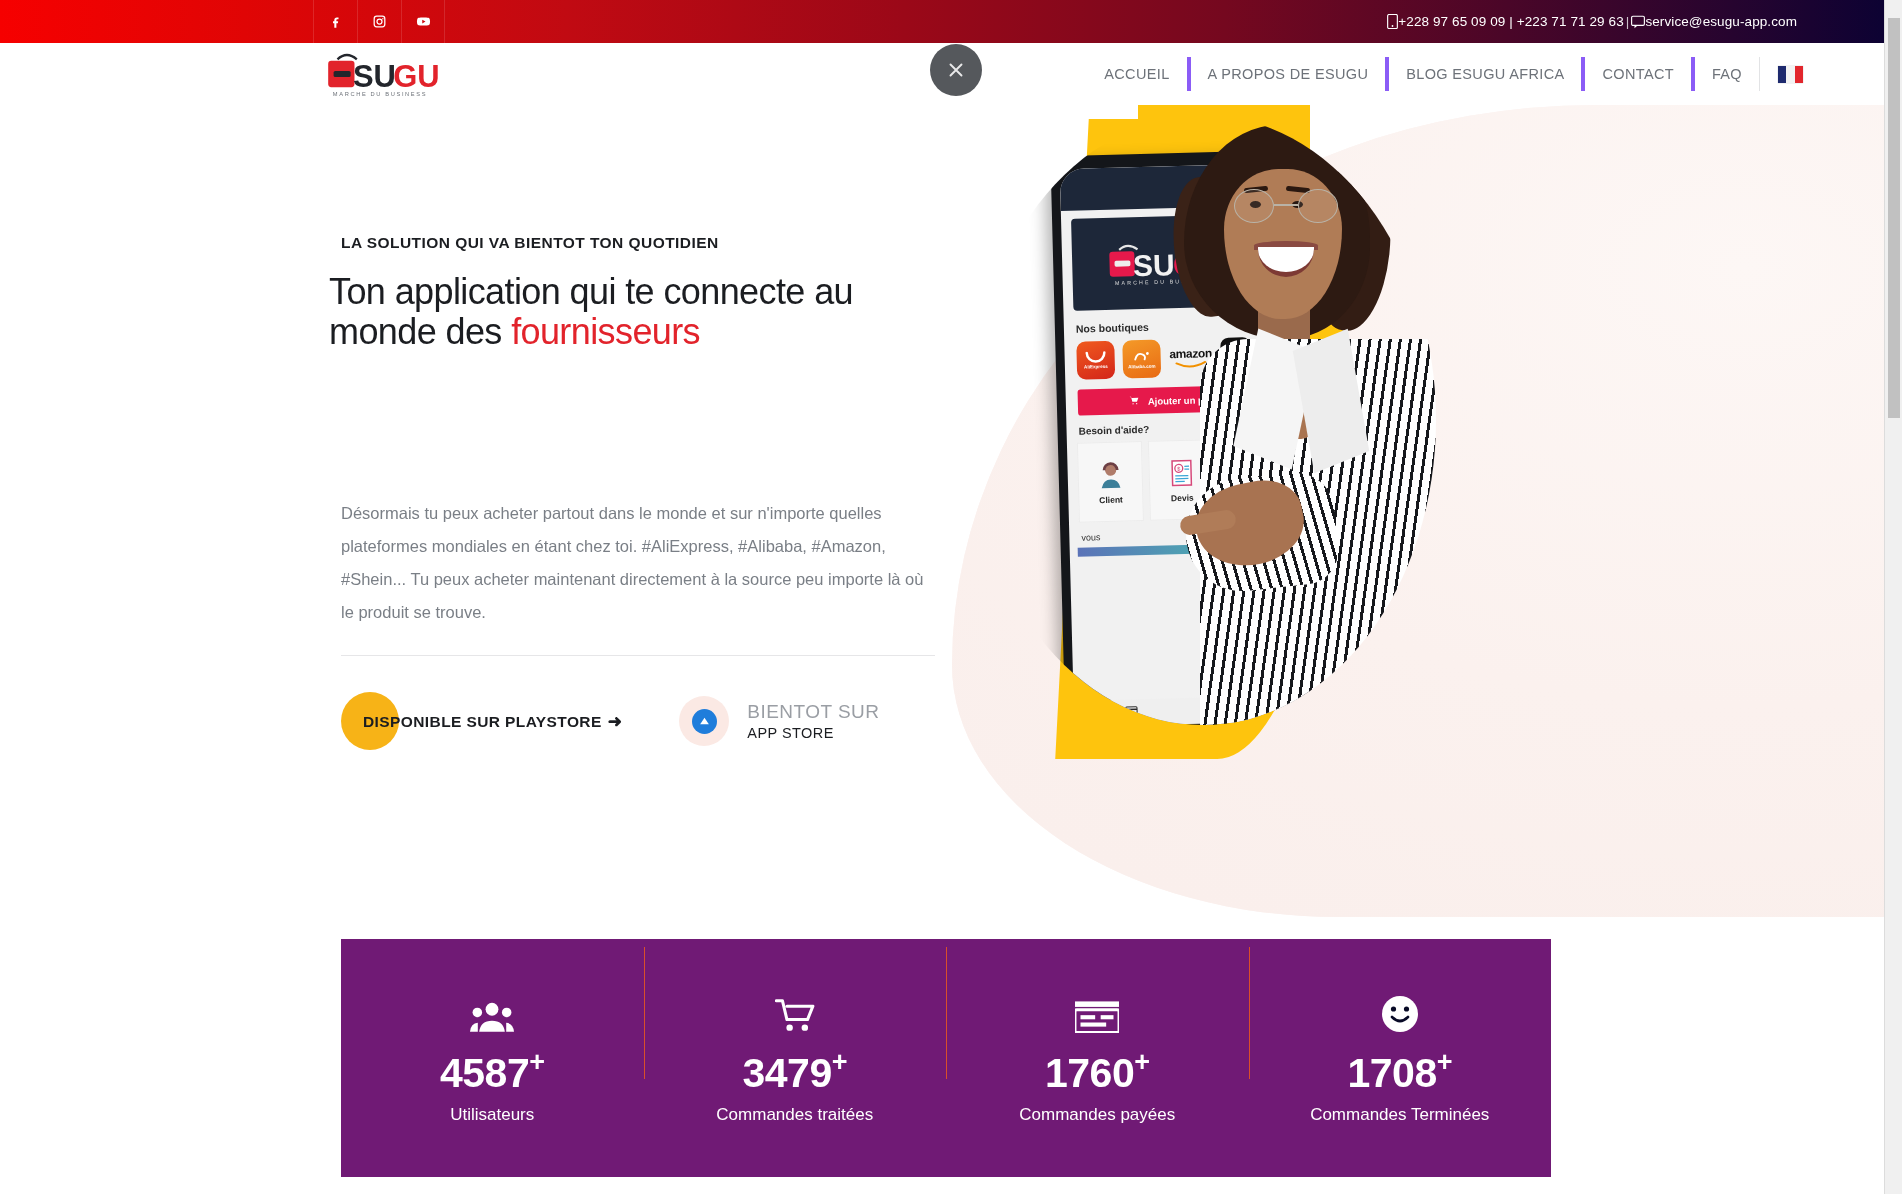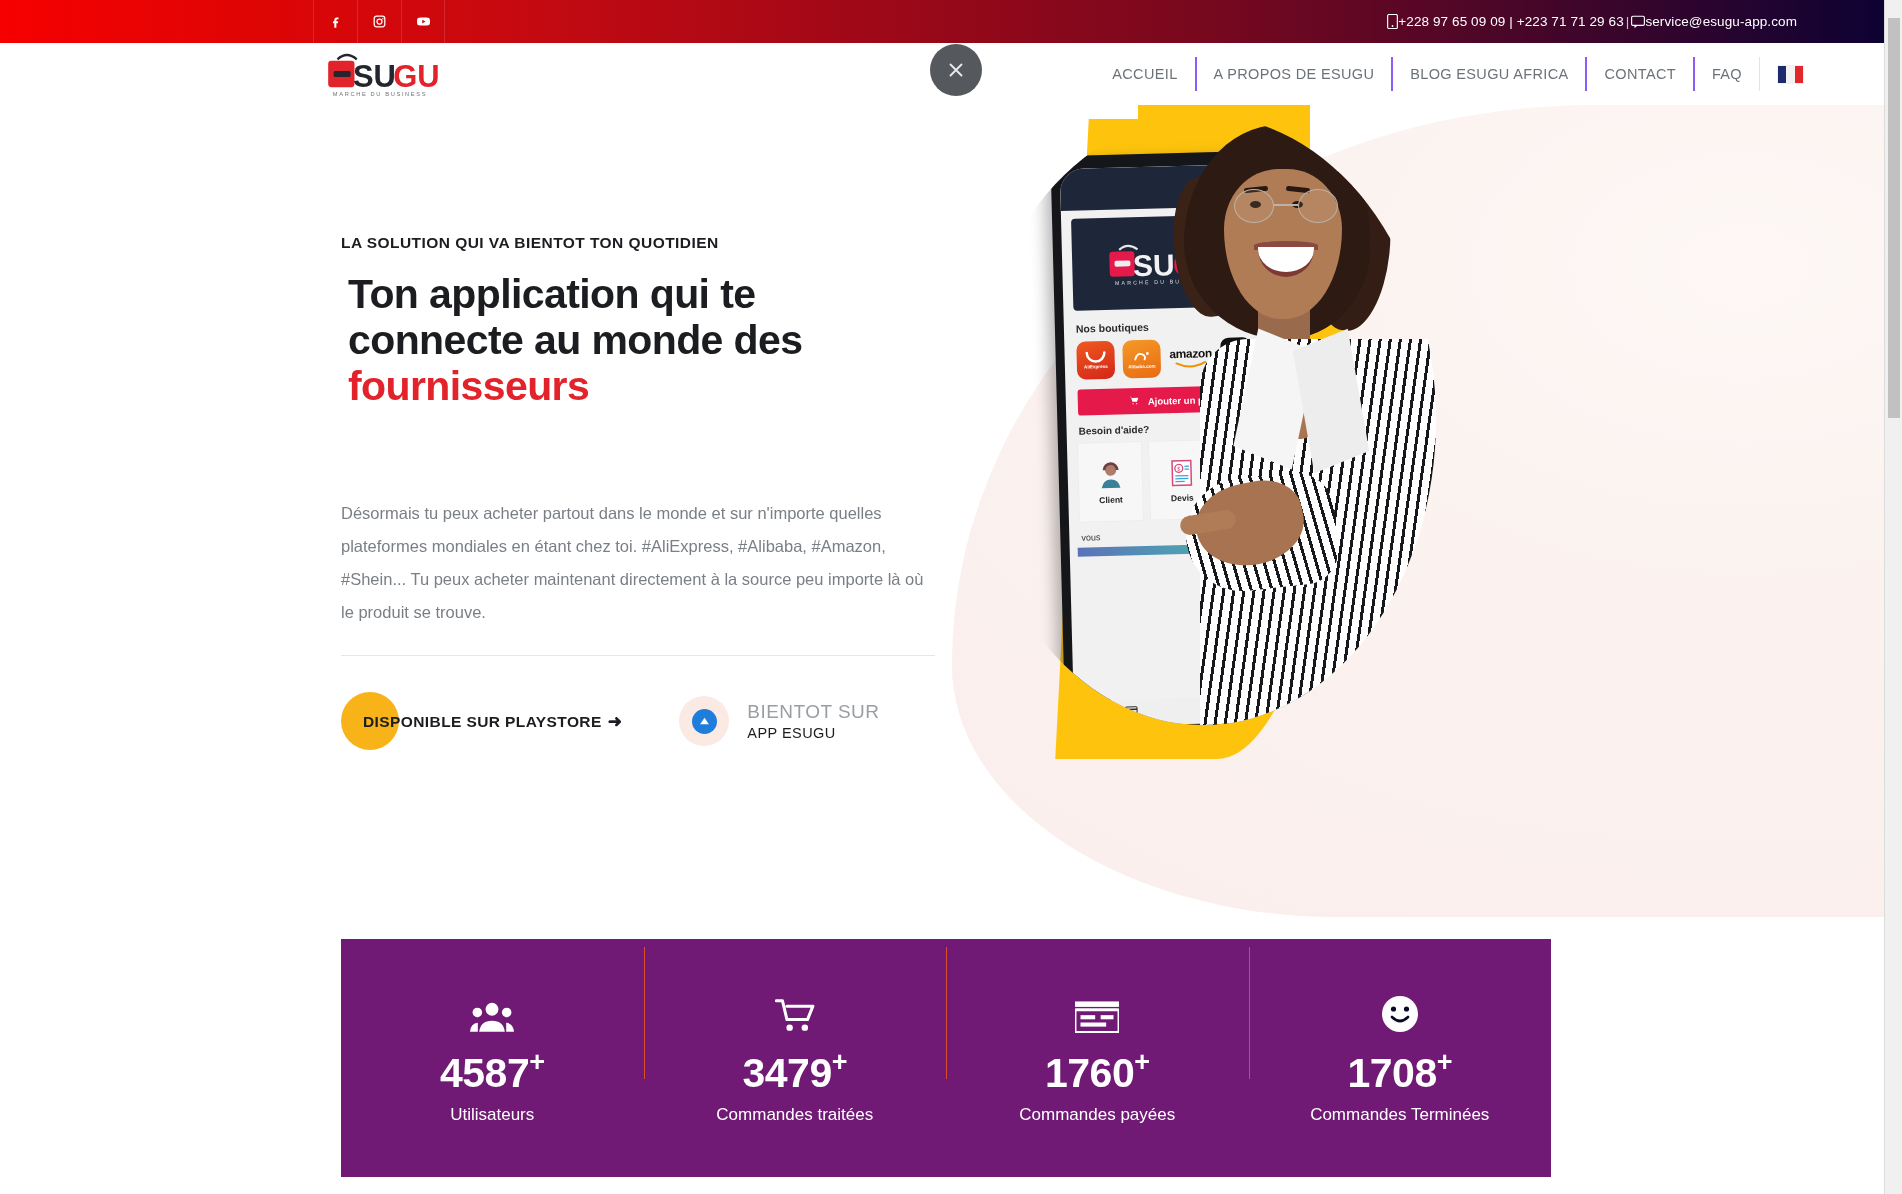--- a/index.html
+++ b/index.html
@@ -53,21 +53,21 @@
 
   .nav {
     margin-left: auto; margin-right: 65px;
     display: flex; align-items: center; height: 62px;
   }
   .nav-item {
     padding: 0 17px; height: 34px;
     display: flex; align-items: center;
     font-size: 14.5px; color: #6d7279; letter-spacing: 0.35px;
     white-space: nowrap;
-    border-right: 2px solid #8b5cf6;
+    border-right: 4px solid #8b5cf6;
   }
   .nav-item.last { border-right: 1px solid #e2e3e5; }
   .nav-flag {
     padding: 0 16px 0 18px; height: 34px; display: flex; align-items: center;
   }
   .flag { width: 25px; height: 17px; display: flex; box-shadow: 0 0 1px rgba(0,0,0,0.3); }
   .flag i { display: block; height: 100%; flex: 1; }
   .flag .b { background: #1e2a6e; }
   .flag .w { background: #f3f3f3; }
   .flag .r { background: #e2262c; }
@@ -207,22 +207,22 @@
   .w-hand { position:absolute; left:30px; top:362px; width:108px; height:82px; background:#a87351; border-radius: 46% 40% 48% 52%; transform: rotate(-12deg); }
   .w-finger { position:absolute; left:14px; top:392px; width:56px; height:19px; background:#b07c58; border-radius: 12px; transform: rotate(-9deg); }
 
   
   .kicker {
     position: absolute; left: 341px; top: 234px;
     font-size: 15.5px; font-weight: bold; color: #1b1d21;
     letter-spacing: 0.45px;
   }
   .headline {
-    position: absolute; left: 348px; top: 272px; width: 560px;
-    font-size: 41px; font-weight: bold; line-height: 1.12;
+    position: absolute; left: 329px; top: 272px; width: 560px;
+    font-size: 36px; font-weight: normal; line-height: 1.12;
     color: #1b1d21; letter-spacing: -0.6px;
   }
   .headline .accent { color: #e2232b; }
   .lead {
     position: absolute; left: 341px; top: 497px; width: 585px;
     font-size: 16.5px; line-height: 2.0; color: #7a7f86;
   }
   .divider { position: absolute; left: 341px; top: 655px; width: 594px; height: 1px; background: #e6e6e8; }
 
   .cta-row { position: absolute; left: 341px; top: 692px; display: flex; align-items: center; }
@@ -508,21 +508,21 @@
     <div class="appstore-wrap">
       <span class="as-dot">
         <span class="as-inner">
           <svg viewBox="0 0 24 24">
               <path d="M12 5 L20 17 H4 Z"></path>
             </svg>
         </span>
       </span>
       <span class="as-text">
         <div class="t1">BIENTOT SUR</div>
-        <div class="t2">APP ESUGU</div>
+        <div class="t2">APP STORE</div>
       </span>
     </div>
   </div>
 
   <div class="stats">
 
     <div class="stat">
       <span class="ic">
         <svg width="44" height="32" viewBox="0 0 48 34">
             <circle cx="24" cy="8.5" r="7"></circle>

